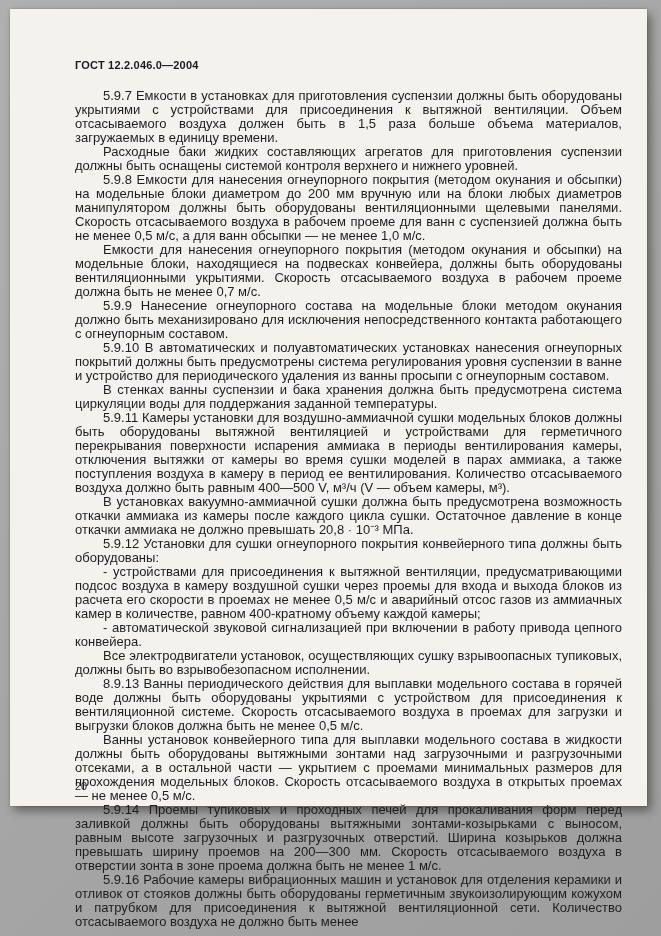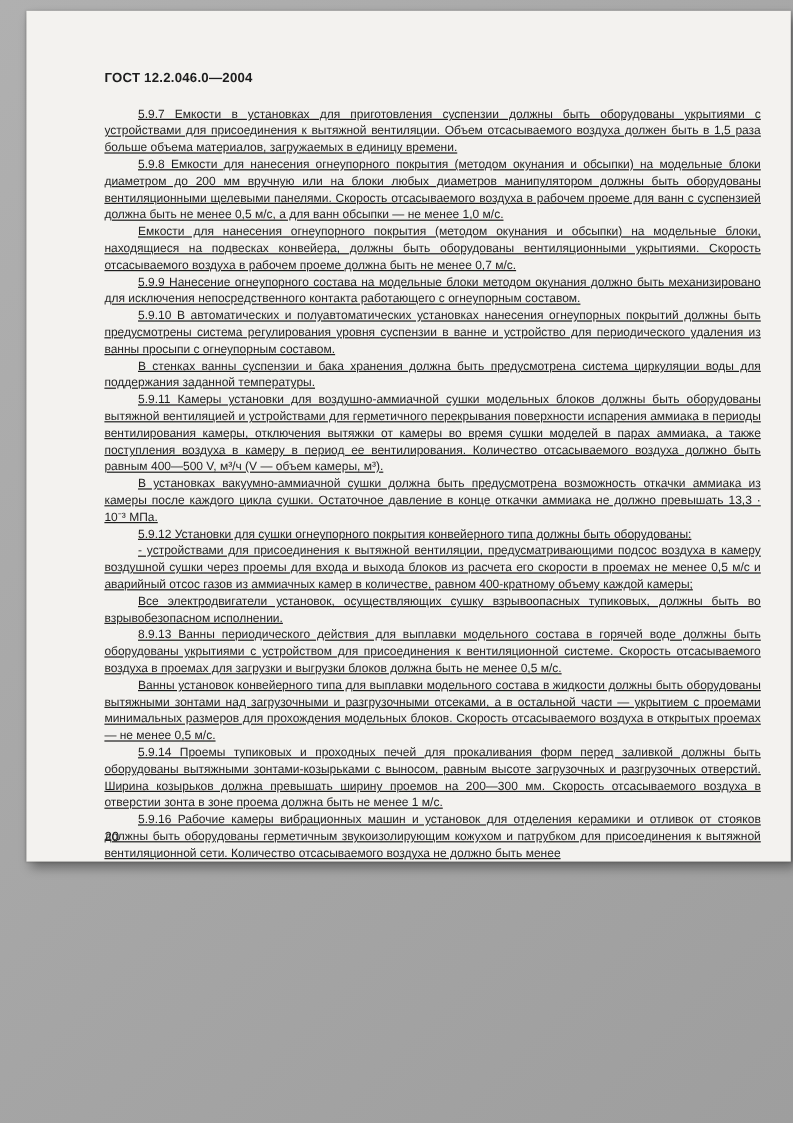--- a/index.html
+++ b/index.html
@@ -12,72 +12,73 @@
     font-family: "Liberation Sans", sans-serif;
   }
   .canvas {
     position: relative;
     width: 661px;
     height: 936px;
     background: linear-gradient(135deg, #b0b0b0 0%, #a6a6a6 50%, #9e9e9e 100%);
   }
   .page {
     position: absolute;
-    left: 22px;
+    left: 10px;
     top: 9px;
     width: 637px;
-    height: 709px;
+    height: 797px;
     background: #f3f2ef;
     box-shadow: 4px 5px 9px rgba(0,0,0,0.40), 0 0 2px rgba(0,0,0,0.25);
     box-sizing: border-box;
     padding: 50px 25px 0 65px;
   }
   .doc-header {
     font-size: 11px;
     font-weight: bold;
     color: #1c1c1c;
     letter-spacing: 0.2px;
     margin-bottom: 18px;
   }
   .doc-body p {
     margin: 0;
     text-indent: 28px;
     text-align: justify;
-    font-size: 10px;
+    font-size: 13px;
     line-height: 14px;
     color: #1e1e1e;
-    text-decoration: underline;
   }
   .page-number {
     position: absolute;
     left: 65px;
     bottom: 14px;
     font-size: 11px;
     color: #1e1e1e;
   }
 </style>
 </head>
 <body>
 
 <div class="canvas">
   <div class="page">
 
     <div class="doc-header">ГОСТ 12.2.046.0—2004</div>
 
     <div class="doc-body">
       <p>5.9.7  Емкости в установках для приготовления суспензии должны быть оборудованы укрытиями с устройствами для присоединения к вытяжной вентиляции. Объем отсасываемого воздуха должен быть в 1,5 раза больше объема материалов, загружаемых в единицу времени.</p>
+      <p>Расходные баки жидких составляющих агрегатов для приготовления суспензии должны быть оснащены системой контроля верхнего и нижнего уровней.</p>
       <p>5.9.8  Емкости для нанесения огнеупорного покрытия (методом окунания и обсыпки) на модельные блоки диаметром до 200 мм вручную или на блоки любых диаметров манипулятором должны быть оборудованы вентиляционными щелевыми панелями. Скорость отсасываемого воздуха в рабочем проеме для ванн с суспензией должна быть не менее 0,5 м/с, а для ванн обсыпки — не менее 1,0 м/с.</p>
       <p>Емкости для нанесения огнеупорного покрытия (методом окунания и обсыпки) на модельные блоки, находящиеся на подвесках конвейера, должны быть оборудованы вентиляционными укрытиями. Скорость отсасываемого воздуха в рабочем проеме должна быть не менее 0,7 м/с.</p>
       <p>5.9.9  Нанесение огнеупорного состава на модельные блоки методом окунания должно быть механизировано для исключения непосредственного контакта работающего с огнеупорным составом.</p>
       <p>5.9.10  В автоматических и полуавтоматических установках нанесения огнеупорных покрытий должны быть предусмотрены система регулирования уровня суспензии в ванне и устройство для периодического удаления из ванны просыпи с огнеупорным составом.</p>
       <p>В стенках ванны суспензии и бака хранения должна быть предусмотрена система циркуляции воды для поддержания заданной температуры.</p>
       <p>5.9.11  Камеры установки для воздушно-аммиачной сушки модельных блоков должны быть оборудованы вытяжной вентиляцией и устройствами для герметичного перекрывания поверхности испарения аммиака в периоды вентилирования камеры, отключения вытяжки от камеры во время сушки моделей в парах аммиака, а также поступления воздуха в камеру в период ее вентилирования. Количество отсасываемого воздуха должно быть равным 400—500 V, м³/ч (V — объем камеры, м³).</p>
-      <p>В установках вакуумно-аммиачной сушки должна быть предусмотрена возможность откачки аммиака из камеры после каждого цикла сушки. Остаточное давление в конце откачки аммиака не должно превышать 13,3 · 10⁻³ МПа.</p>
+      <p>В установках вакуумно-аммиачной сушки должна быть предусмотрена возможность откачки аммиака из камеры после каждого цикла сушки. Остаточное давление в конце откачки аммиака не должно превышать 20,8 · 10⁻³ МПа.</p>
       <p>5.9.12  Установки для сушки огнеупорного покрытия конвейерного типа должны быть оборудованы:</p>
       <p>- устройствами для присоединения к вытяжной вентиляции, предусматривающими подсос воздуха в камеру воздушной сушки через проемы для входа и выхода блоков из расчета его скорости в проемах не менее 0,5 м/с и аварийный отсос газов из аммиачных камер в количестве, равном 400-кратному объему каждой камеры;</p>
+      <p>- автоматической звуковой сигнализацией при включении в работу привода цепного конвейера.</p>
       <p>Все электродвигатели установок, осуществляющих сушку взрывоопасных тупиковых, должны быть во взрывобезопасном исполнении.</p>
       <p>8.9.13  Ванны периодического действия для выплавки модельного состава в горячей воде должны быть оборудованы укрытиями с устройством для присоединения к вентиляционной системе. Скорость отсасываемого воздуха в проемах для загрузки и выгрузки блоков должна быть не менее 0,5 м/с.</p>
       <p>Ванны установок конвейерного типа для выплавки модельного состава в жидкости должны быть оборудованы вытяжными зонтами над загрузочными и разгрузочными отсеками, а в остальной части — укрытием с проемами минимальных размеров для прохождения модельных блоков. Скорость отсасываемого воздуха в открытых проемах — не менее 0,5 м/с.</p>
       <p>5.9.14  Проемы тупиковых и проходных печей для прокаливания форм перед заливкой должны быть оборудованы вытяжными зонтами-козырьками с выносом, равным высоте загрузочных и разгрузочных отверстий. Ширина козырьков должна превышать ширину проемов на 200—300 мм. Скорость отсасываемого воздуха в отверстии зонта в зоне проема должна быть не менее 1 м/с.</p>
       <p>5.9.16  Рабочие камеры вибрационных машин и установок для отделения керамики и отливок от стояков должны быть оборудованы герметичным звукоизолирующим кожухом и патрубком для присоединения к вытяжной вентиляционной сети. Количество отсасываемого воздуха не должно быть менее</p>
     </div>
 
     <div class="page-number">20</div>
   </div>
 </div>

